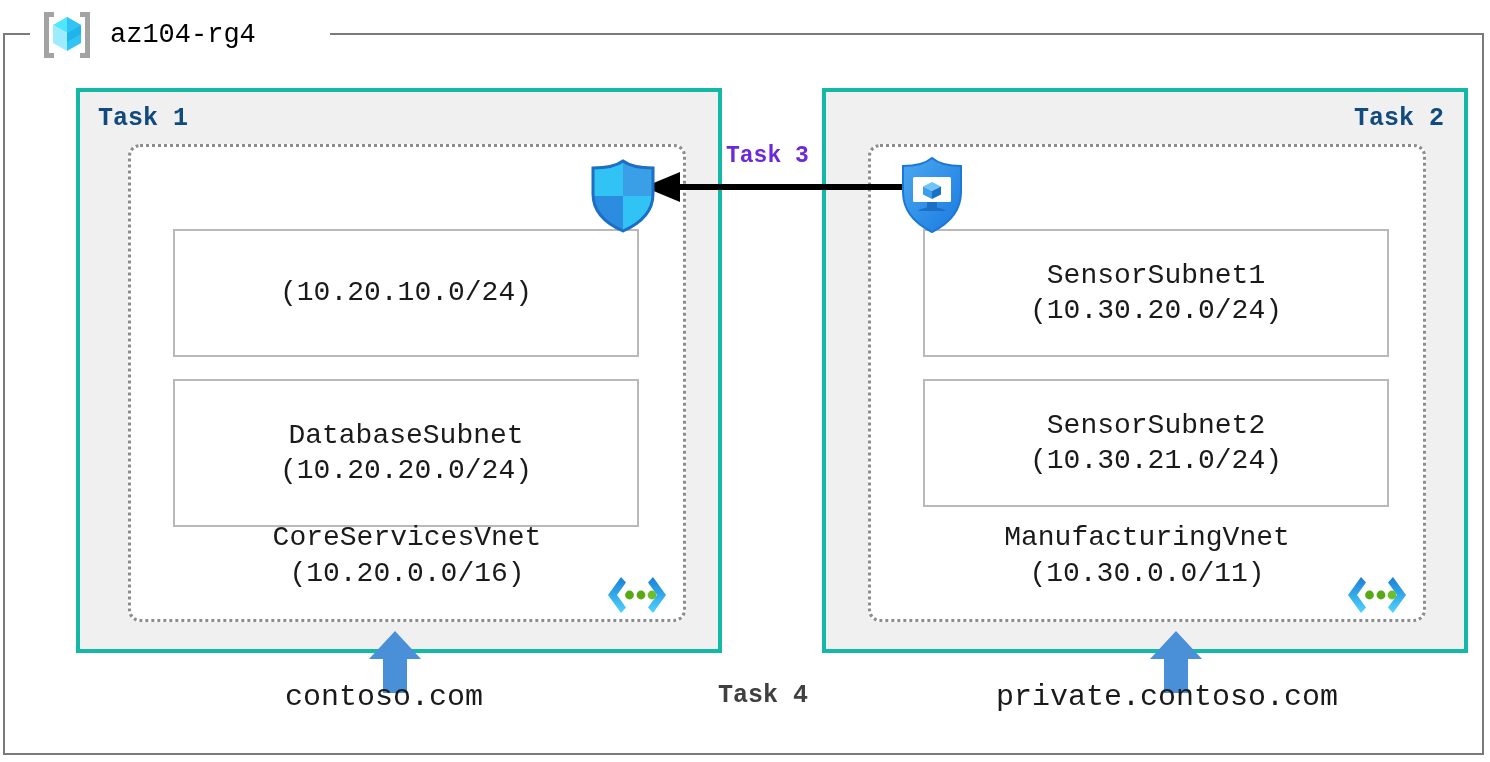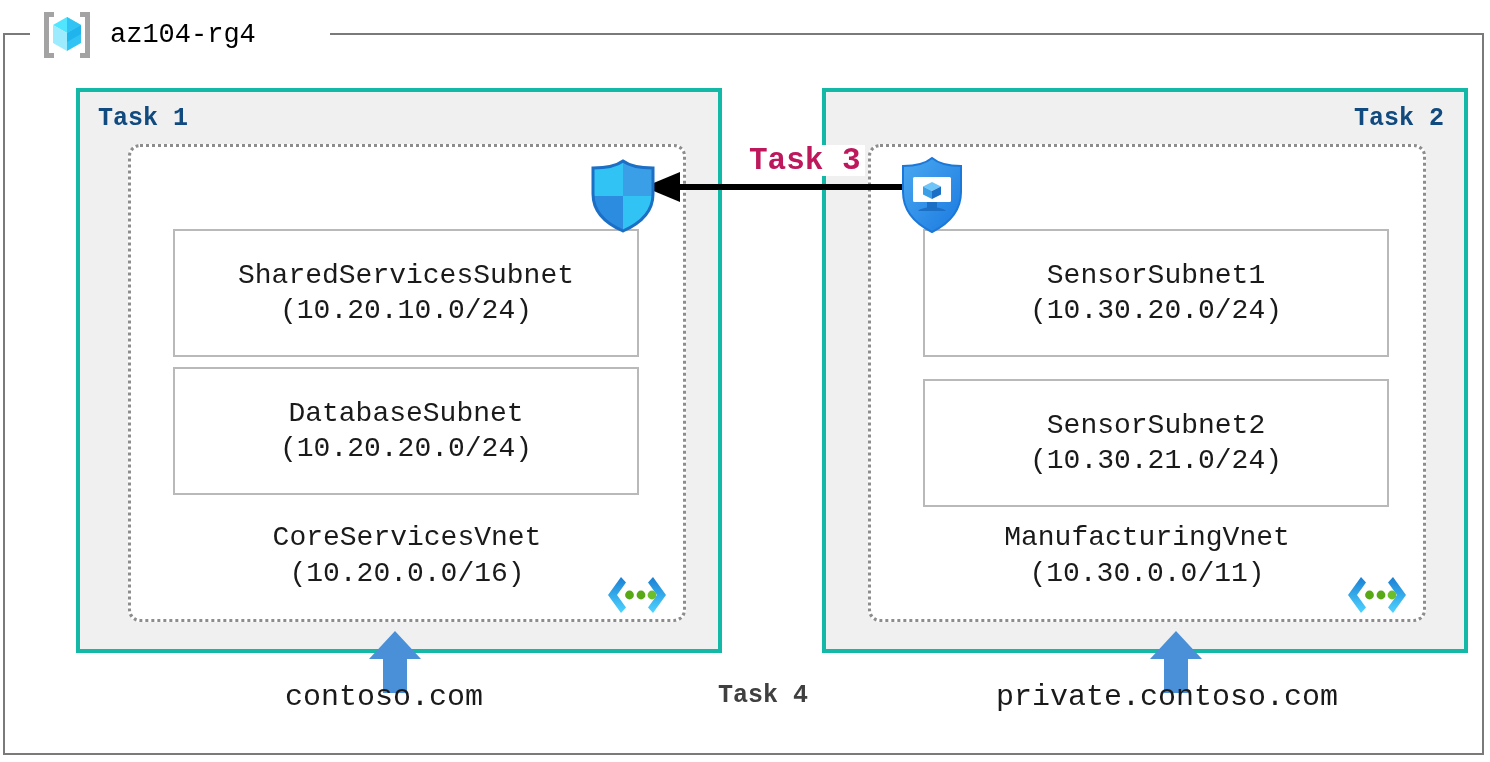--- a/index.html
+++ b/index.html
@@ -76,42 +76,42 @@
     box-sizing:border-box;
     display:flex;flex-direction:column;
     align-items:center;justify-content:center;
     text-align:center;
   }
   .subnet .nm,.subnet .cidr,
   .vnet-name .nm,.vnet-name .cidr{
     font-size:28px;line-height:1.26;color:#1a1a1a;white-space:nowrap;
   }
   #subnet-shared{left:42px;top:82px;width:466px;height:128px;}
-  #subnet-db    {left:42px;top:220px;width:466px;height:128px;}
+  #subnet-db    {left:42px;top:232px;width:466px;height:148px;}
   #subnet-s1    {left:52px;top:82px;width:466px;height:128px;justify-content:center;}
   #subnet-s2    {left:52px;top:232px;width:466px;height:128px;}
 
   .vnet-name{
     position:absolute;left:0;right:0;bottom:28px;
     text-align:center;
   }
 
   
   .vnet-icon{position:absolute;right:10px;bottom:0px;width:72px;height:48px;}
 
   
   .shield-fw{position:absolute;left:585px;top:158px;width:76px;height:76px;z-index:6;}
   
   .shield-vm{position:absolute;left:896px;top:155px;width:72px;height:80px;z-index:6;}
 
   
   .task3-arrow{position:absolute;left:640px;top:165px;width:270px;height:44px;z-index:5;}
   #task3-label{
-    position:absolute;left:745px;top:145px;
-    font-size:31px;font-weight:bold;color:#be185d;
+    position:absolute;left:722px;top:145px;
+    font-size:23px;font-weight:bold;color:#6d28d9;
     background:#ffffff;padding:0 4px;z-index:7;white-space:nowrap;line-height:1;
   }
 
   
   #task4-label{
     position:absolute;left:718px;top:683px;
     font-size:25px;font-weight:bold;color:#404040;
     white-space:nowrap;line-height:1;
   }
 
@@ -153,21 +153,20 @@
     </span>
     <span class="rg-title">az104-rg4</span>
   </div>
 
   <div class="task-box" id="task1-box">
     <div class="task-label" id="task1-label">Task 1</div>
 
     <div class="vnet" id="vnet1">
 
       <div class="subnet" id="subnet-shared">
-        <span class="nm">SharedServicesSubnet</span>
         <span class="cidr">(10.20.10.0/24)</span>
       </div>
 
       <div class="subnet" id="subnet-db">
         <span class="nm">DatabaseSubnet</span>
         <span class="cidr">(10.20.20.0/24)</span>
       </div>
 
       <div class="vnet-name">
         <div class="nm">CoreServicesVnet</div>

